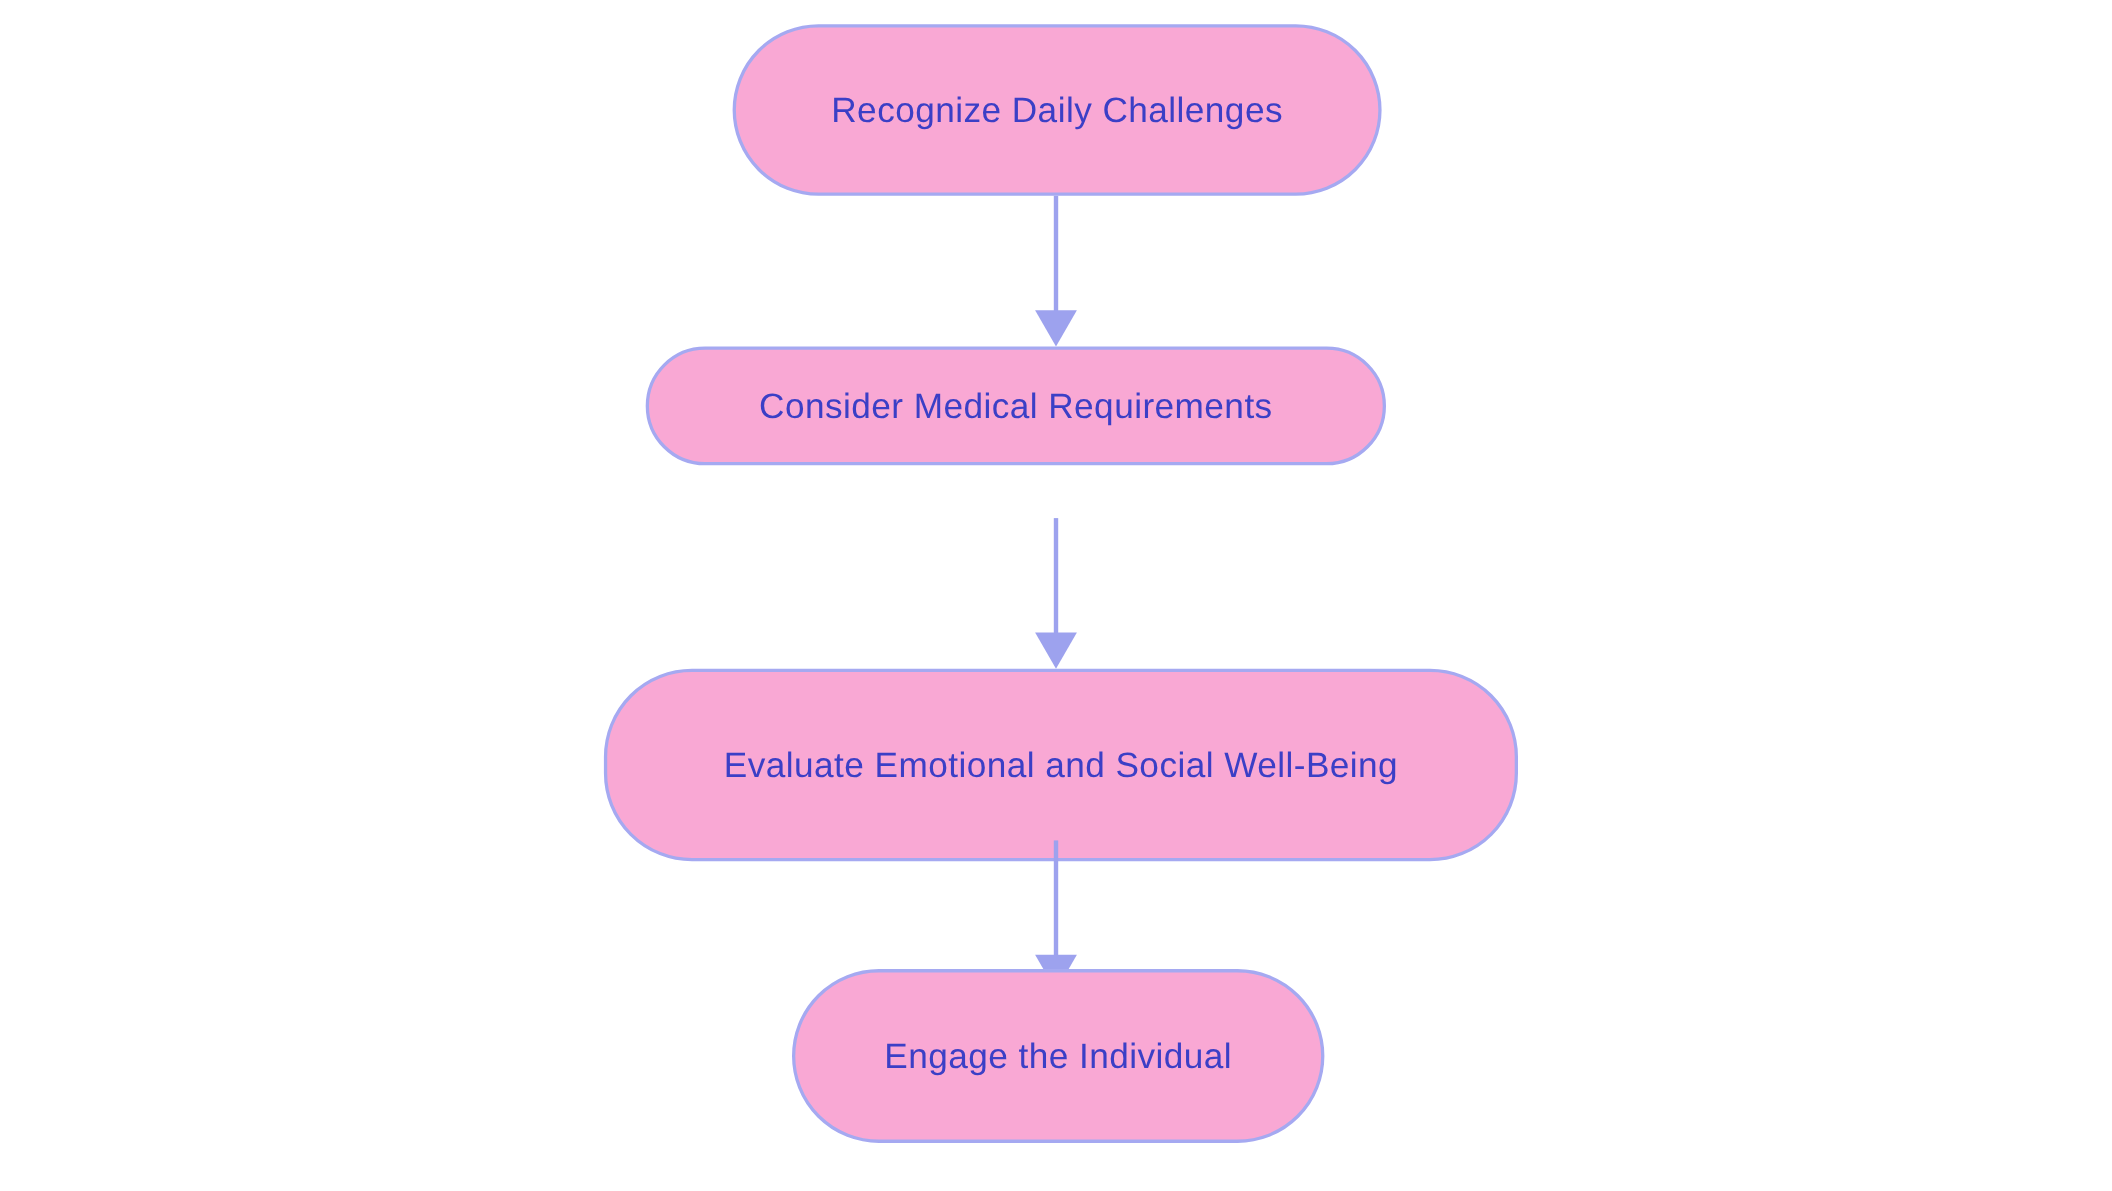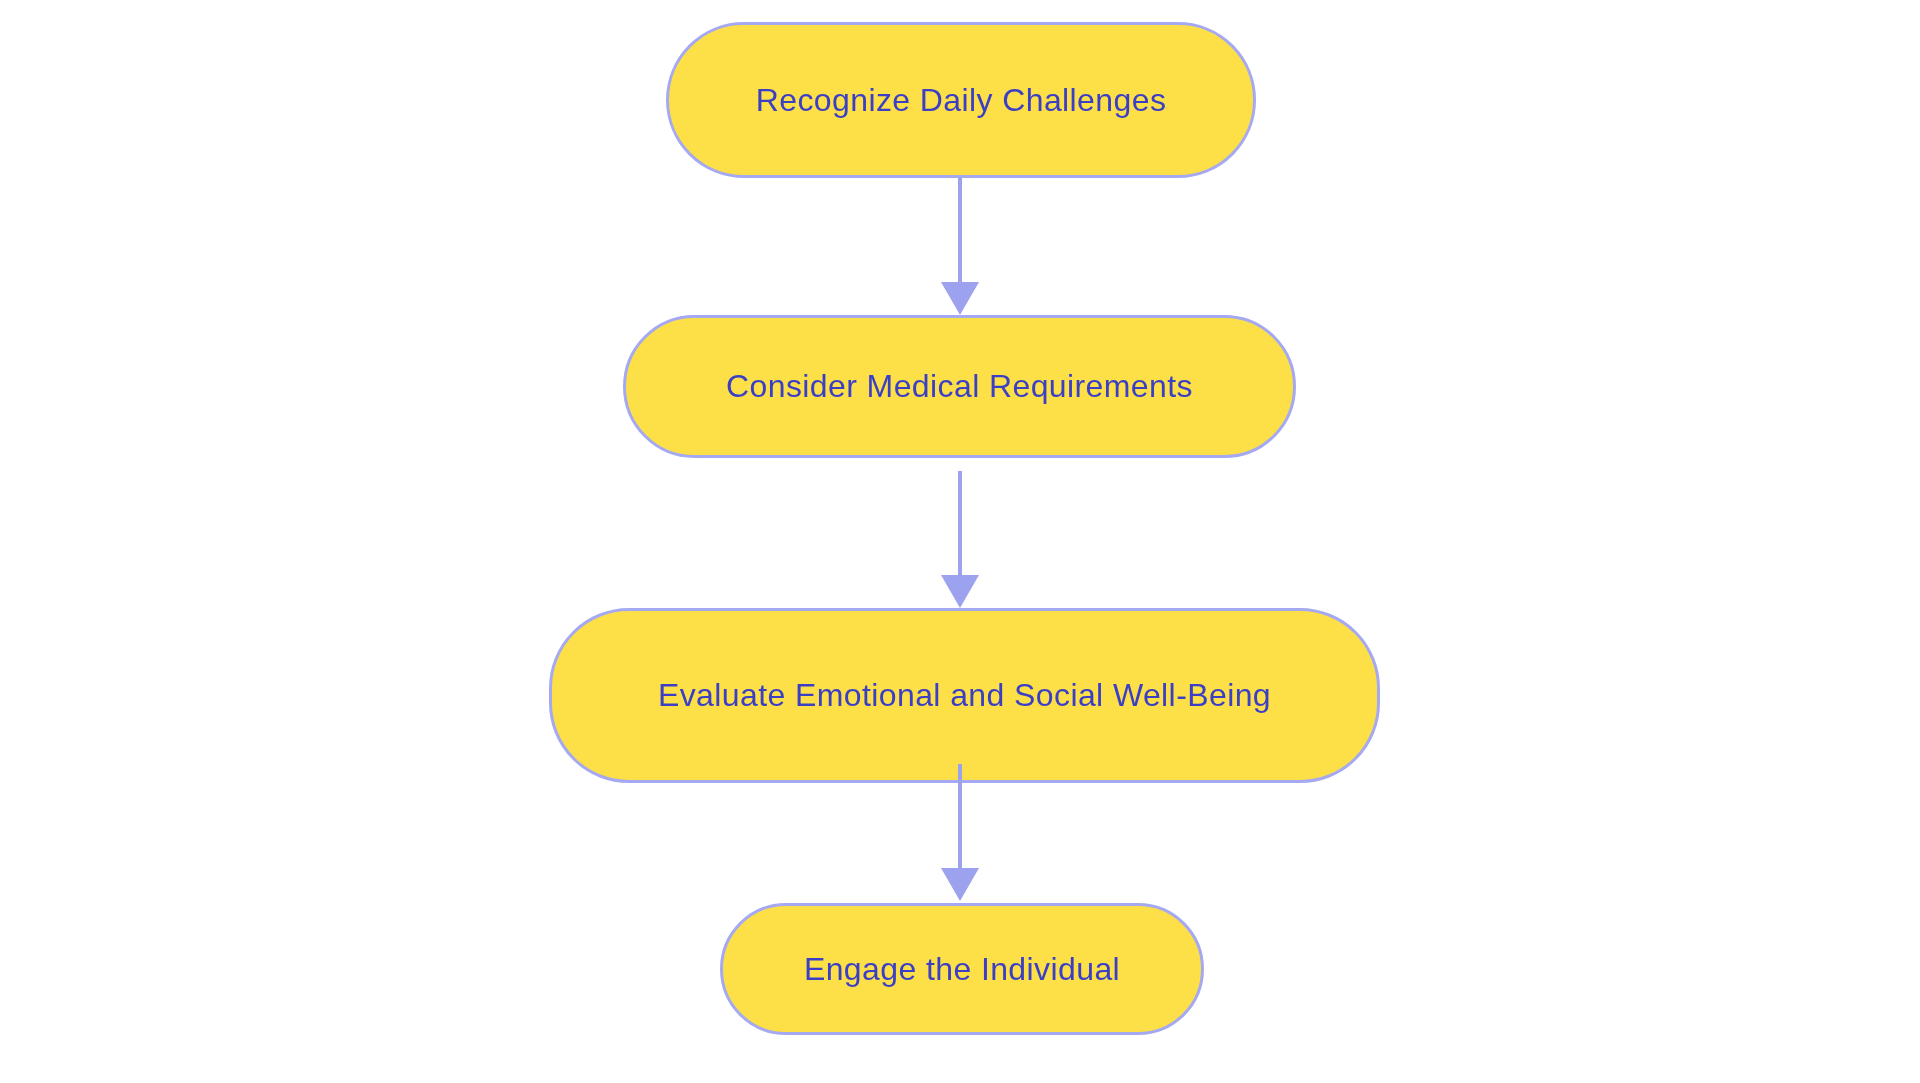--- a/index.html
+++ b/index.html
@@ -11,36 +11,36 @@
     position: relative;
     width: 1920px;
     height: 1083px;
     background: #ffffff;
     overflow: hidden;
     font-family: "Liberation Sans", "DejaVu Sans", sans-serif;
   }
   .node {
     position: absolute;
     box-sizing: border-box;
-    background: #fde047;
+    background: #f9a8d4;
     border: 3px solid #a5a9f1;
     border-radius: 80px;
     display: flex;
     align-items: center;
     justify-content: center;
     text-align: center;
     color: #3b3fc6;
     font-size: 32px;
     letter-spacing: 0.4px;
     line-height: 1.2;
   }
   .node-1 { left: 666px; top:  22px; width: 590px; height: 156px; }
-  .node-2 { left: 623px; top: 315px; width: 673px; height: 143px; }
+  .node-2 { left: 587px; top: 315px; width: 673px; height: 108px; }
   .node-3 { left: 549px; top: 608px; width: 831px; height: 175px; }
-  .node-4 { left: 720px; top: 903px; width: 484px; height: 132px; }
+  .node-4 { left: 720px; top: 881px; width: 484px; height: 158px; }
 
   .arrow { position: absolute; }
   .arrow .shaft {
     position: absolute;
     left: -2px;
     top: 0;
     width: 4px;
     background: #9da2ee;
   }
   .arrow .head {

